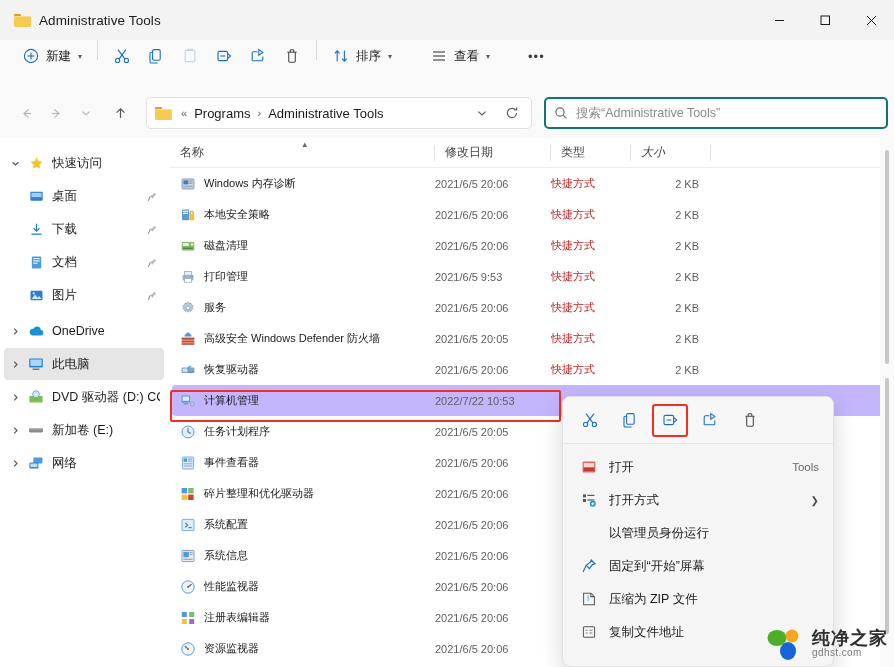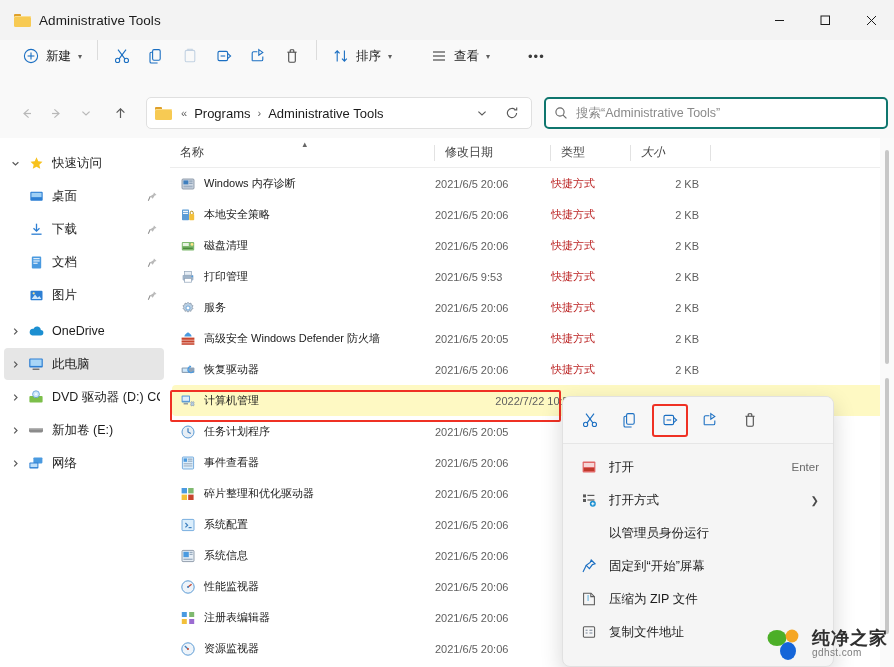--- a/index.html
+++ b/index.html
@@ -184,21 +184,21 @@
   .col-date { width: 116px; }
   .col-type { width: 80px; }
   .col-size { width: 80px; justify-content: flex-end; padding-right: 14px; font-style: italic; }
 
   #rows { position: relative; }
   .row {
     height: 31px; display: flex; align-items: center;
     font-size: 11px; color: #1b1b1b;
     margin: 0 2px; border-radius: 4px;
   }
-  .row.selected { background: #fef9c3; justify-content: space-between; }
+  .row.selected { background: #c4b5fd; }
   .cell-name {
     width: 263px; display: flex; align-items: center; gap: 8px;
     padding-left: 8px; white-space: nowrap; overflow: hidden;
   }
   .cell-date { width: 116px; color: #5f5f5f; }
   .cell-type { width: 80px; color: #b91c1c; }
   .cell-size { width: 80px; color: #5f5f5f; text-align: right; padding-right: 12px; }
   .fi {
     width: 16px; height: 16px; flex: 0 0 16px; position: relative;
   }
@@ -982,21 +982,21 @@
 
     <div class="ctxitem">
       <span class="ci-icon">
         <svg width="16" height="16" viewBox="0 0 16 16">
             <rect x="1.6" y="2.6" width="12.8" height="10.8" rx="1" fill="#e06666"></rect>
             <rect x="2.8" y="4" width="10.4" height="4" fill="#f6d7d7"></rect>
             <rect x="2.8" y="9" width="10.4" height="3" fill="#c0392b"></rect>
           </svg>
       </span>
       <span class="ci-label">打开</span>
-      <span class="ci-accel">Enter</span>
+      <span class="ci-accel">Tools</span>
     </div>
 
     <div class="ctxitem">
       <span class="ci-icon">
         <svg width="16" height="16" viewBox="0 0 16 16">
             <rect x="2" y="2.4" width="3" height="3" fill="#5a5a5a"></rect>
             <rect x="6.4" y="2.8" width="7" height="1.2" fill="#5a5a5a"></rect>
             <rect x="2" y="7" width="3" height="3" fill="#5a5a5a"></rect>
             <rect x="6.4" y="7.4" width="7" height="1.2" fill="#5a5a5a"></rect>
             <circle cx="11.8" cy="11.8" r="3" fill="#1b8fd1"></circle>

